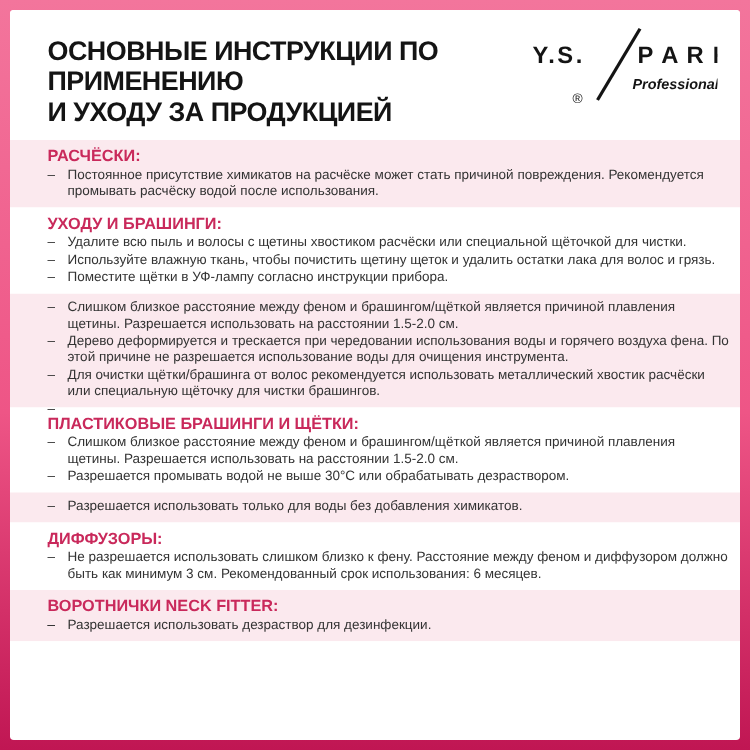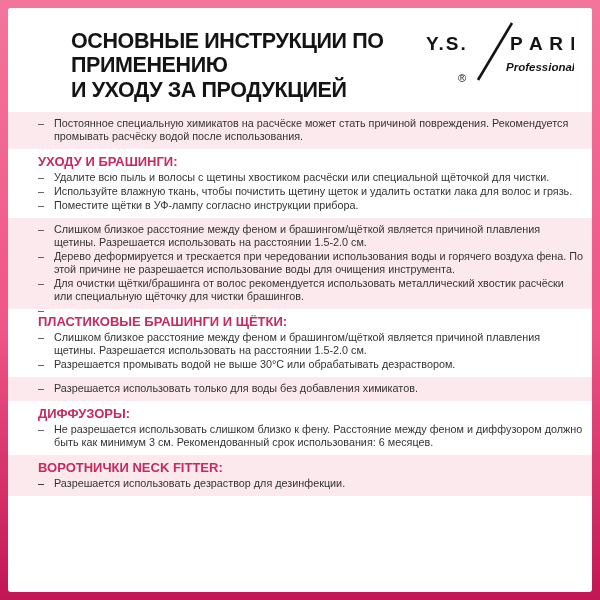--- a/index.html
+++ b/index.html
@@ -36,21 +36,21 @@
   }
   .title {
     margin: 0;
     font-size: 21.5px;
     line-height: 1.13;
     font-weight: bold;
     letter-spacing: -0.4px;
     color: #141414;
     max-width: 420px;
   }
-  .title span { display: block; margin-left: 33px; }
+  .title span { display: block; }
   .logo {
     position: absolute;
     top: 14px;
     right: 18px;
     width: 152px;
     height: 64px;
   }
   .sections { flex: 1 1 auto; }
   .sec {
     padding: 5px 8px 5px 30px;
@@ -97,22 +97,23 @@
         <line x1="56" y1="58" x2="90" y2="1" stroke="#141414" stroke-width="2.6"></line>
         <text x="4" y="28" font-family="Liberation Sans, sans-serif" font-size="19" font-weight="bold" letter-spacing="2" fill="#141414">Y.S.</text>
         <text x="88" y="28" font-family="Liberation Sans, sans-serif" font-size="19" font-weight="bold" letter-spacing="1" fill="#141414">P A R K</text>
         <text x="84" y="49" font-family="Liberation Sans, sans-serif" font-size="11.5" font-weight="bold" font-style="italic" fill="#141414">Professional</text>
         <text x="36" y="60" font-family="Liberation Sans, sans-serif" font-size="11" fill="#141414">®</text>
       </svg>
     </div>
 
     <div class="sections">
   <section class="sec shaded">
+    <h2 class="sec-heading">РАСЧЁСКИ:</h2>
     <ul class="bullets">
-            <li><span class="dash">–</span><span>Постоянное специальную химикатов на расчёске может стать причиной повреждения. Рекомендуется промывать расчёску водой после использования.</span></li>
+            <li><span class="dash">–</span><span>Постоянное присутствие химикатов на расчёске может стать причиной повреждения. Рекомендуется промывать расчёску водой после использования.</span></li>
           </ul>
   </section>
 
   <section class="sec">
     <h2 class="sec-heading">УХОДУ И БРАШИНГИ:</h2>
     <ul class="bullets">
             <li><span class="dash">–</span><span>Удалите всю пыль и волосы с щетины хвостиком расчёски или специальной щёточкой для чистки.</span></li>
             <li><span class="dash">–</span><span>Используйте влажную ткань, чтобы почистить щетину щеток и удалить остатки лака для волос и грязь.</span></li>
             <li><span class="dash">–</span><span>Поместите щётки в УФ-лампу согласно инструкции прибора.</span></li>
           </ul>

